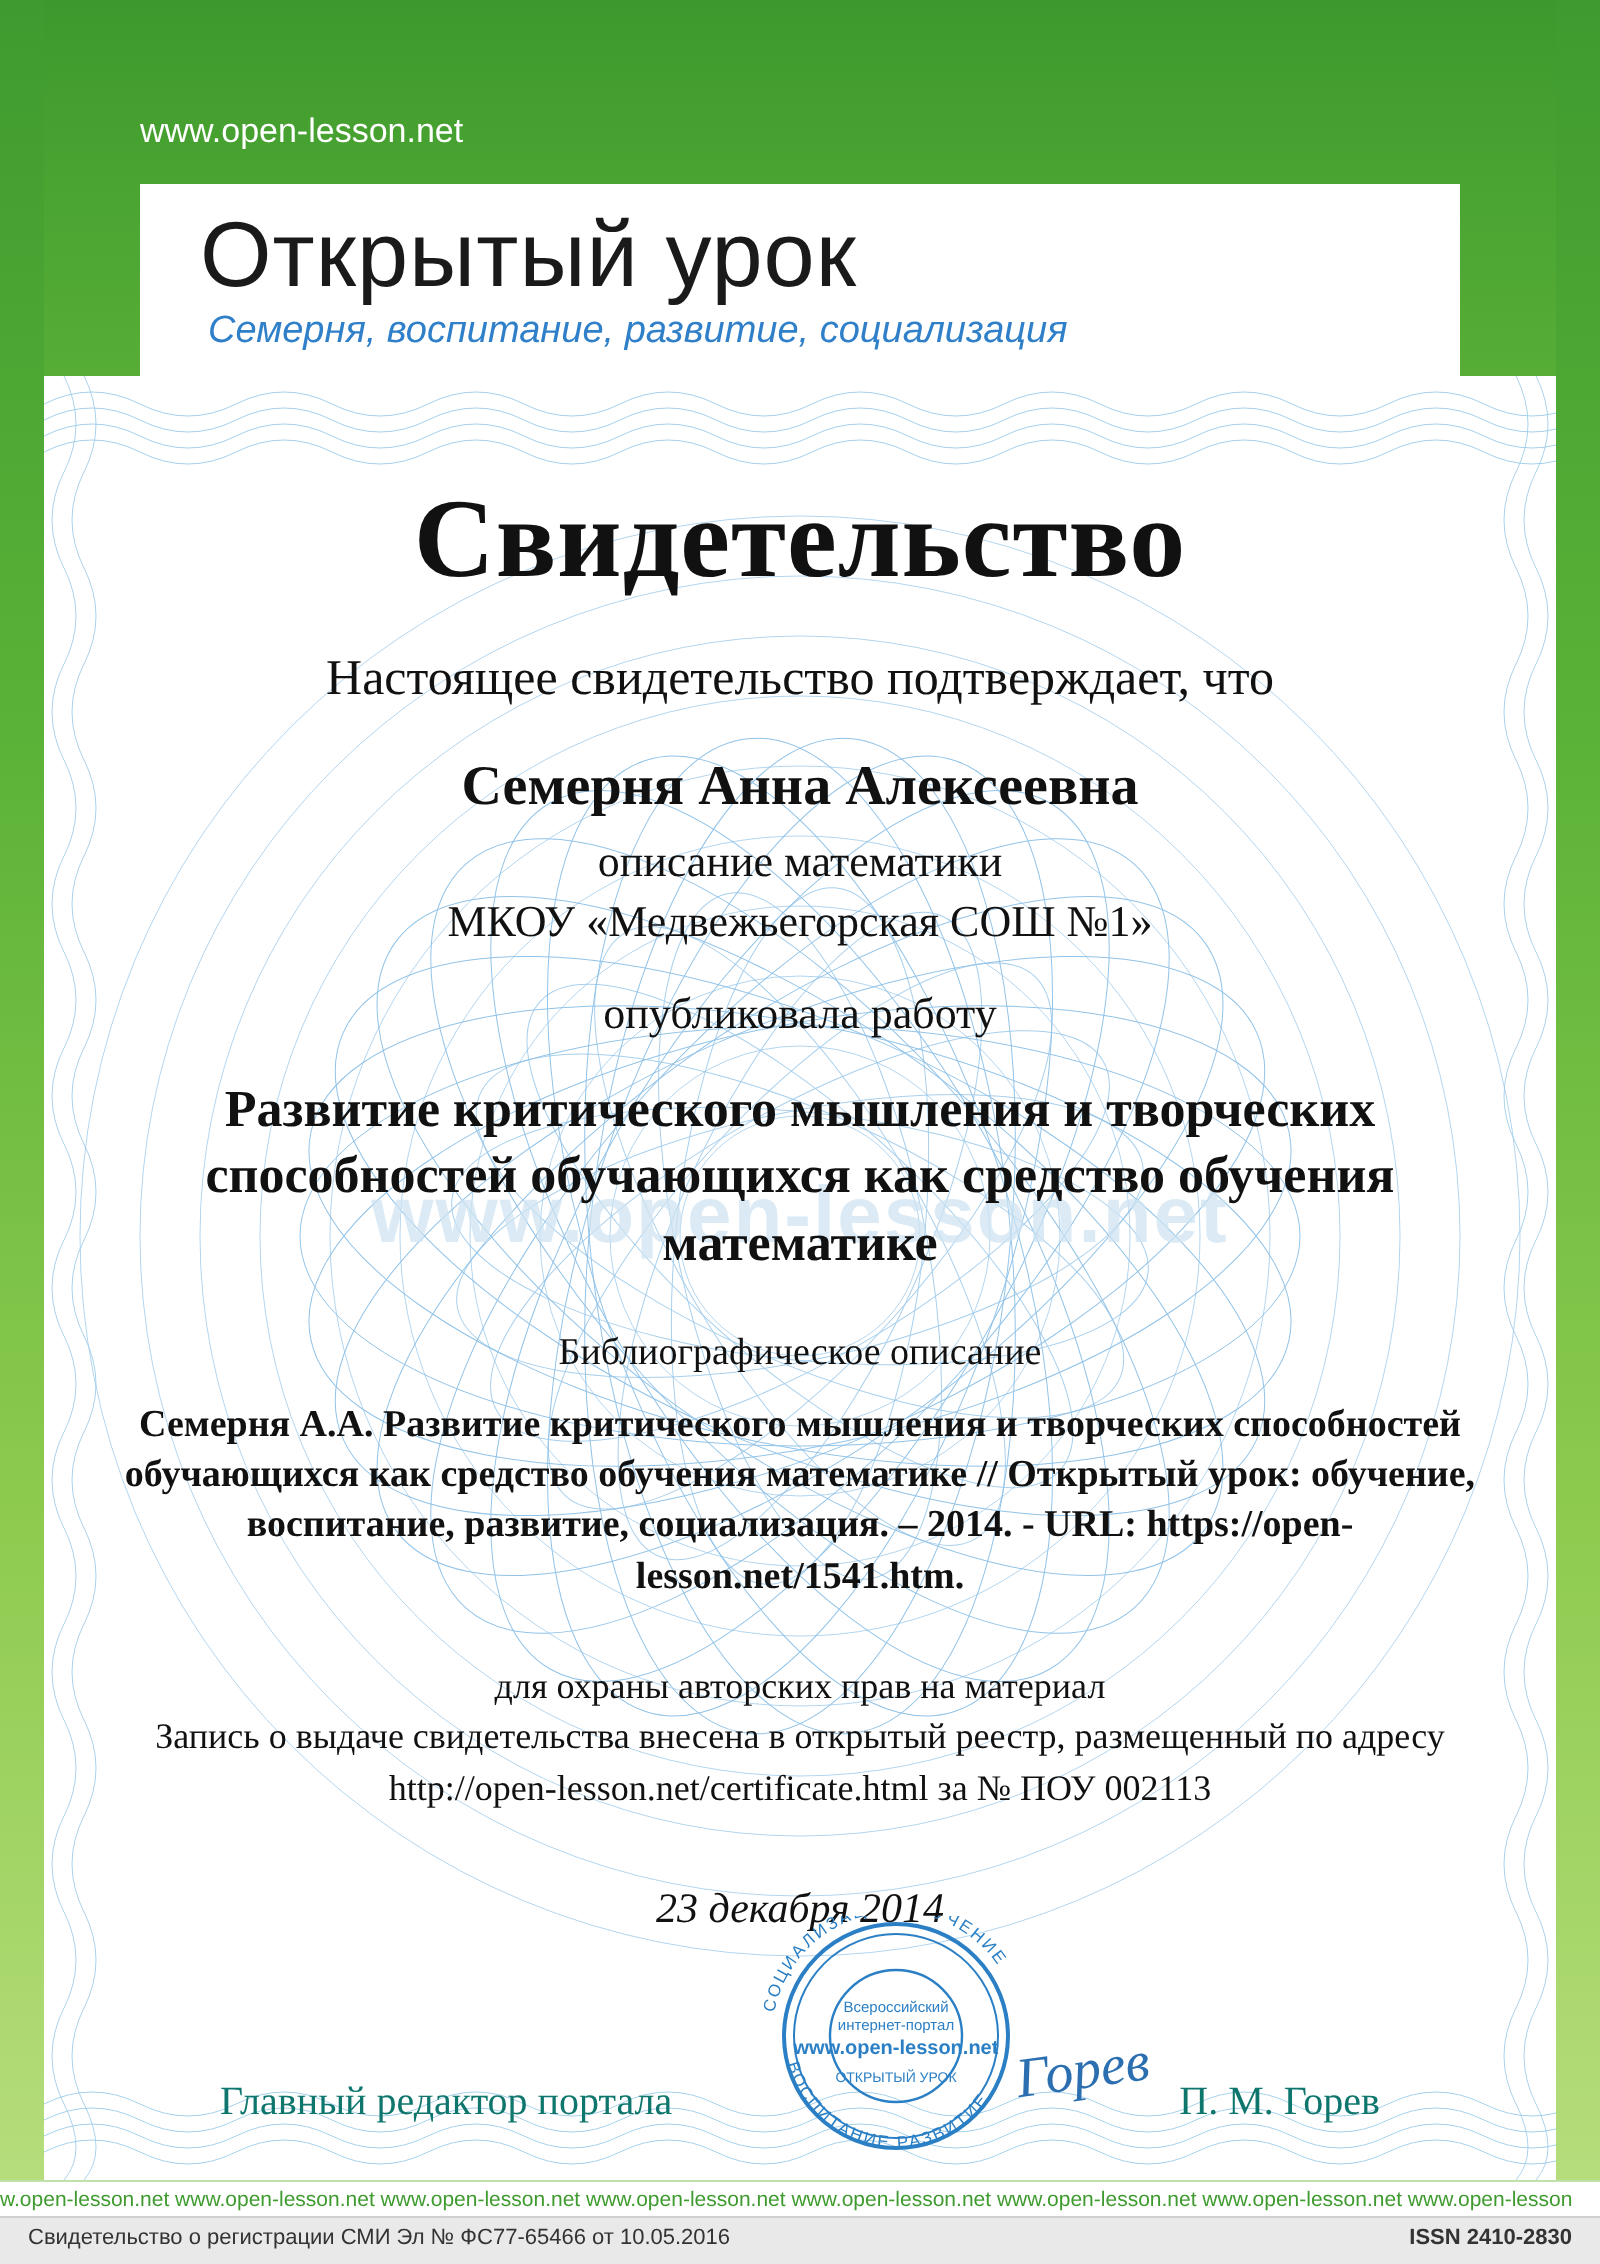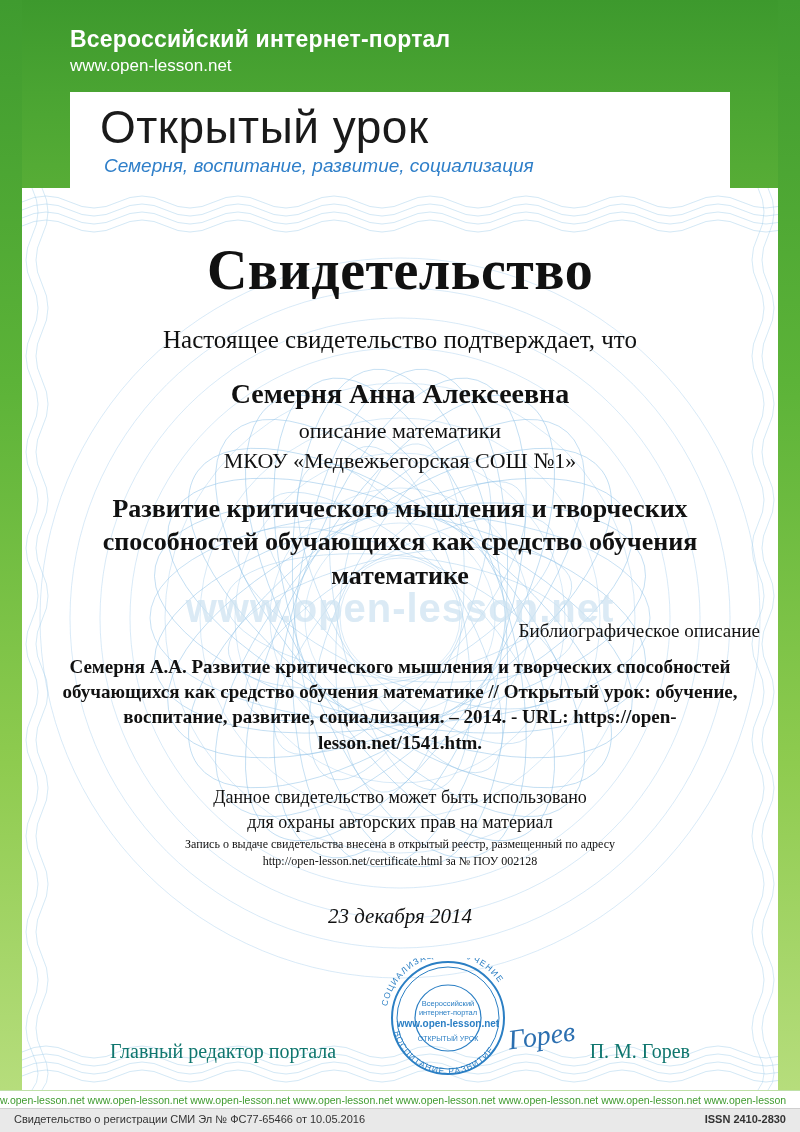--- a/index.html
+++ b/index.html
@@ -79,27 +79,27 @@
   }
   .cert-confirm{font-size:25px;margin-top:24px;}
   .cert-person{font-size:28px;font-weight:bold;margin-top:24px;}
   .cert-role{font-size:22px;margin-top:8px;}
   .cert-org{font-size:22px;margin-top:4px;}
   .cert-published{font-size:22px;margin-top:20px;}
   .cert-work{
     font-size:26px;font-weight:bold;margin-top:18px;line-height:1.28;
     padding:0 22px;
   }
-  .biblio-label{font-size:19px;margin-top:28px;text-align:right;}
+  .biblio-label{font-size:19px;margin-top:28px;}
   .biblio-text{
     font-size:19px;font-weight:bold;margin-top:12px;line-height:1.33;
     padding:0 10px;
   }
   .notice{font-size:18px;margin-top:30px;line-height:1.42;}
-  .notice .wide{font-size:12px;}
+  .notice .wide{font-size:18px;}
   .cert-date{font-size:21px;font-style:italic;margin-top:34px;}
 
   
   .sign-row{
     position:absolute;left:40px;top:1040px;width:720px;
     display:flex;justify-content:space-between;align-items:center;
     font-size:20px;color:#0f766e;
   }
   .sign-left{padding-left:70px;}
   .sign-right{padding-right:70px;}
@@ -140,21 +140,20 @@
 <body>
 
 <div class="page">
 
   <div class="green-top"></div>
   <div class="green-head2"></div>
   <div class="white-card"></div>
   <div class="green-left"></div>
   <div class="green-right"></div>
 
-  <div class="portal-title">Всероссийский интернет-портал</div>
   <div class="portal-url">www.open-lesson.net</div>
   <div class="lesson-title">Открытый урок</div>
   <div class="lesson-sub">Семерня, воспитание, развитие, социализация</div>
 
   <div class="guilloche">
     <svg width="756" height="902" viewBox="0 0 756 902" xmlns="http://www.w3.org/2000/svg">
       <defs>
         <g id="rose">
           <g stroke="#8fc3e8" stroke-width="0.45" fill="none" opacity="0.75">
             <circle cx="0" cy="0" r="20"></circle>
@@ -238,28 +237,28 @@
   </div>
 
   <div class="watermark">www.open-lesson.net</div>
 
   <div class="content">
     <div class="cert-heading">Свидетельство</div>
     <div class="cert-confirm">Настоящее свидетельство подтверждает, что</div>
     <div class="cert-person">Семерня Анна Алексеевна</div>
     <div class="cert-role">описание математики</div>
     <div class="cert-org">МКОУ «Медвежьегорская СОШ №1»</div>
+    <div class="cert-published">опубликовала работу</div>
     <div class="cert-work">Развитие критического мышления и творческих способностей обучающихся  как средство обучения математике</div>
     <div class="biblio-label">Библиографическое описание</div>
     <div class="biblio-text">Семерня А.А. Развитие критического мышления и творческих способностей обучающихся  как средство обучения математике // Открытый урок: обучение, воспитание, развитие, социализация. – 2014. - URL: https://open-lesson.net/1541.htm.</div>
     <div class="notice">
-      <div>Данное свидетельство может быть использовано</div>
       <div>для охраны авторских прав на материал</div>
       <div class="wide">Запись о выдаче свидетельства внесена в открытый реестр, размещенный по адресу</div>
-      <div class="wide">http://open-lesson.net/certificate.html за № ПОУ 002128</div>
+      <div class="wide">http://open-lesson.net/certificate.html за № ПОУ 002113</div>
     </div>
     <div class="cert-date">23 декабря 2014</div>
   </div>
 
   <div class="stamp">
     <svg width="160" height="118" viewBox="0 0 160 118" xmlns="http://www.w3.org/2000/svg">
       <defs>
         <path id="arcTop" d="M 18 62 A 62 62 0 0 1 142 62"></path>
         <path id="arcBottom" d="M 24 62 A 56 56 0 0 0 136 62"></path>
       </defs>

